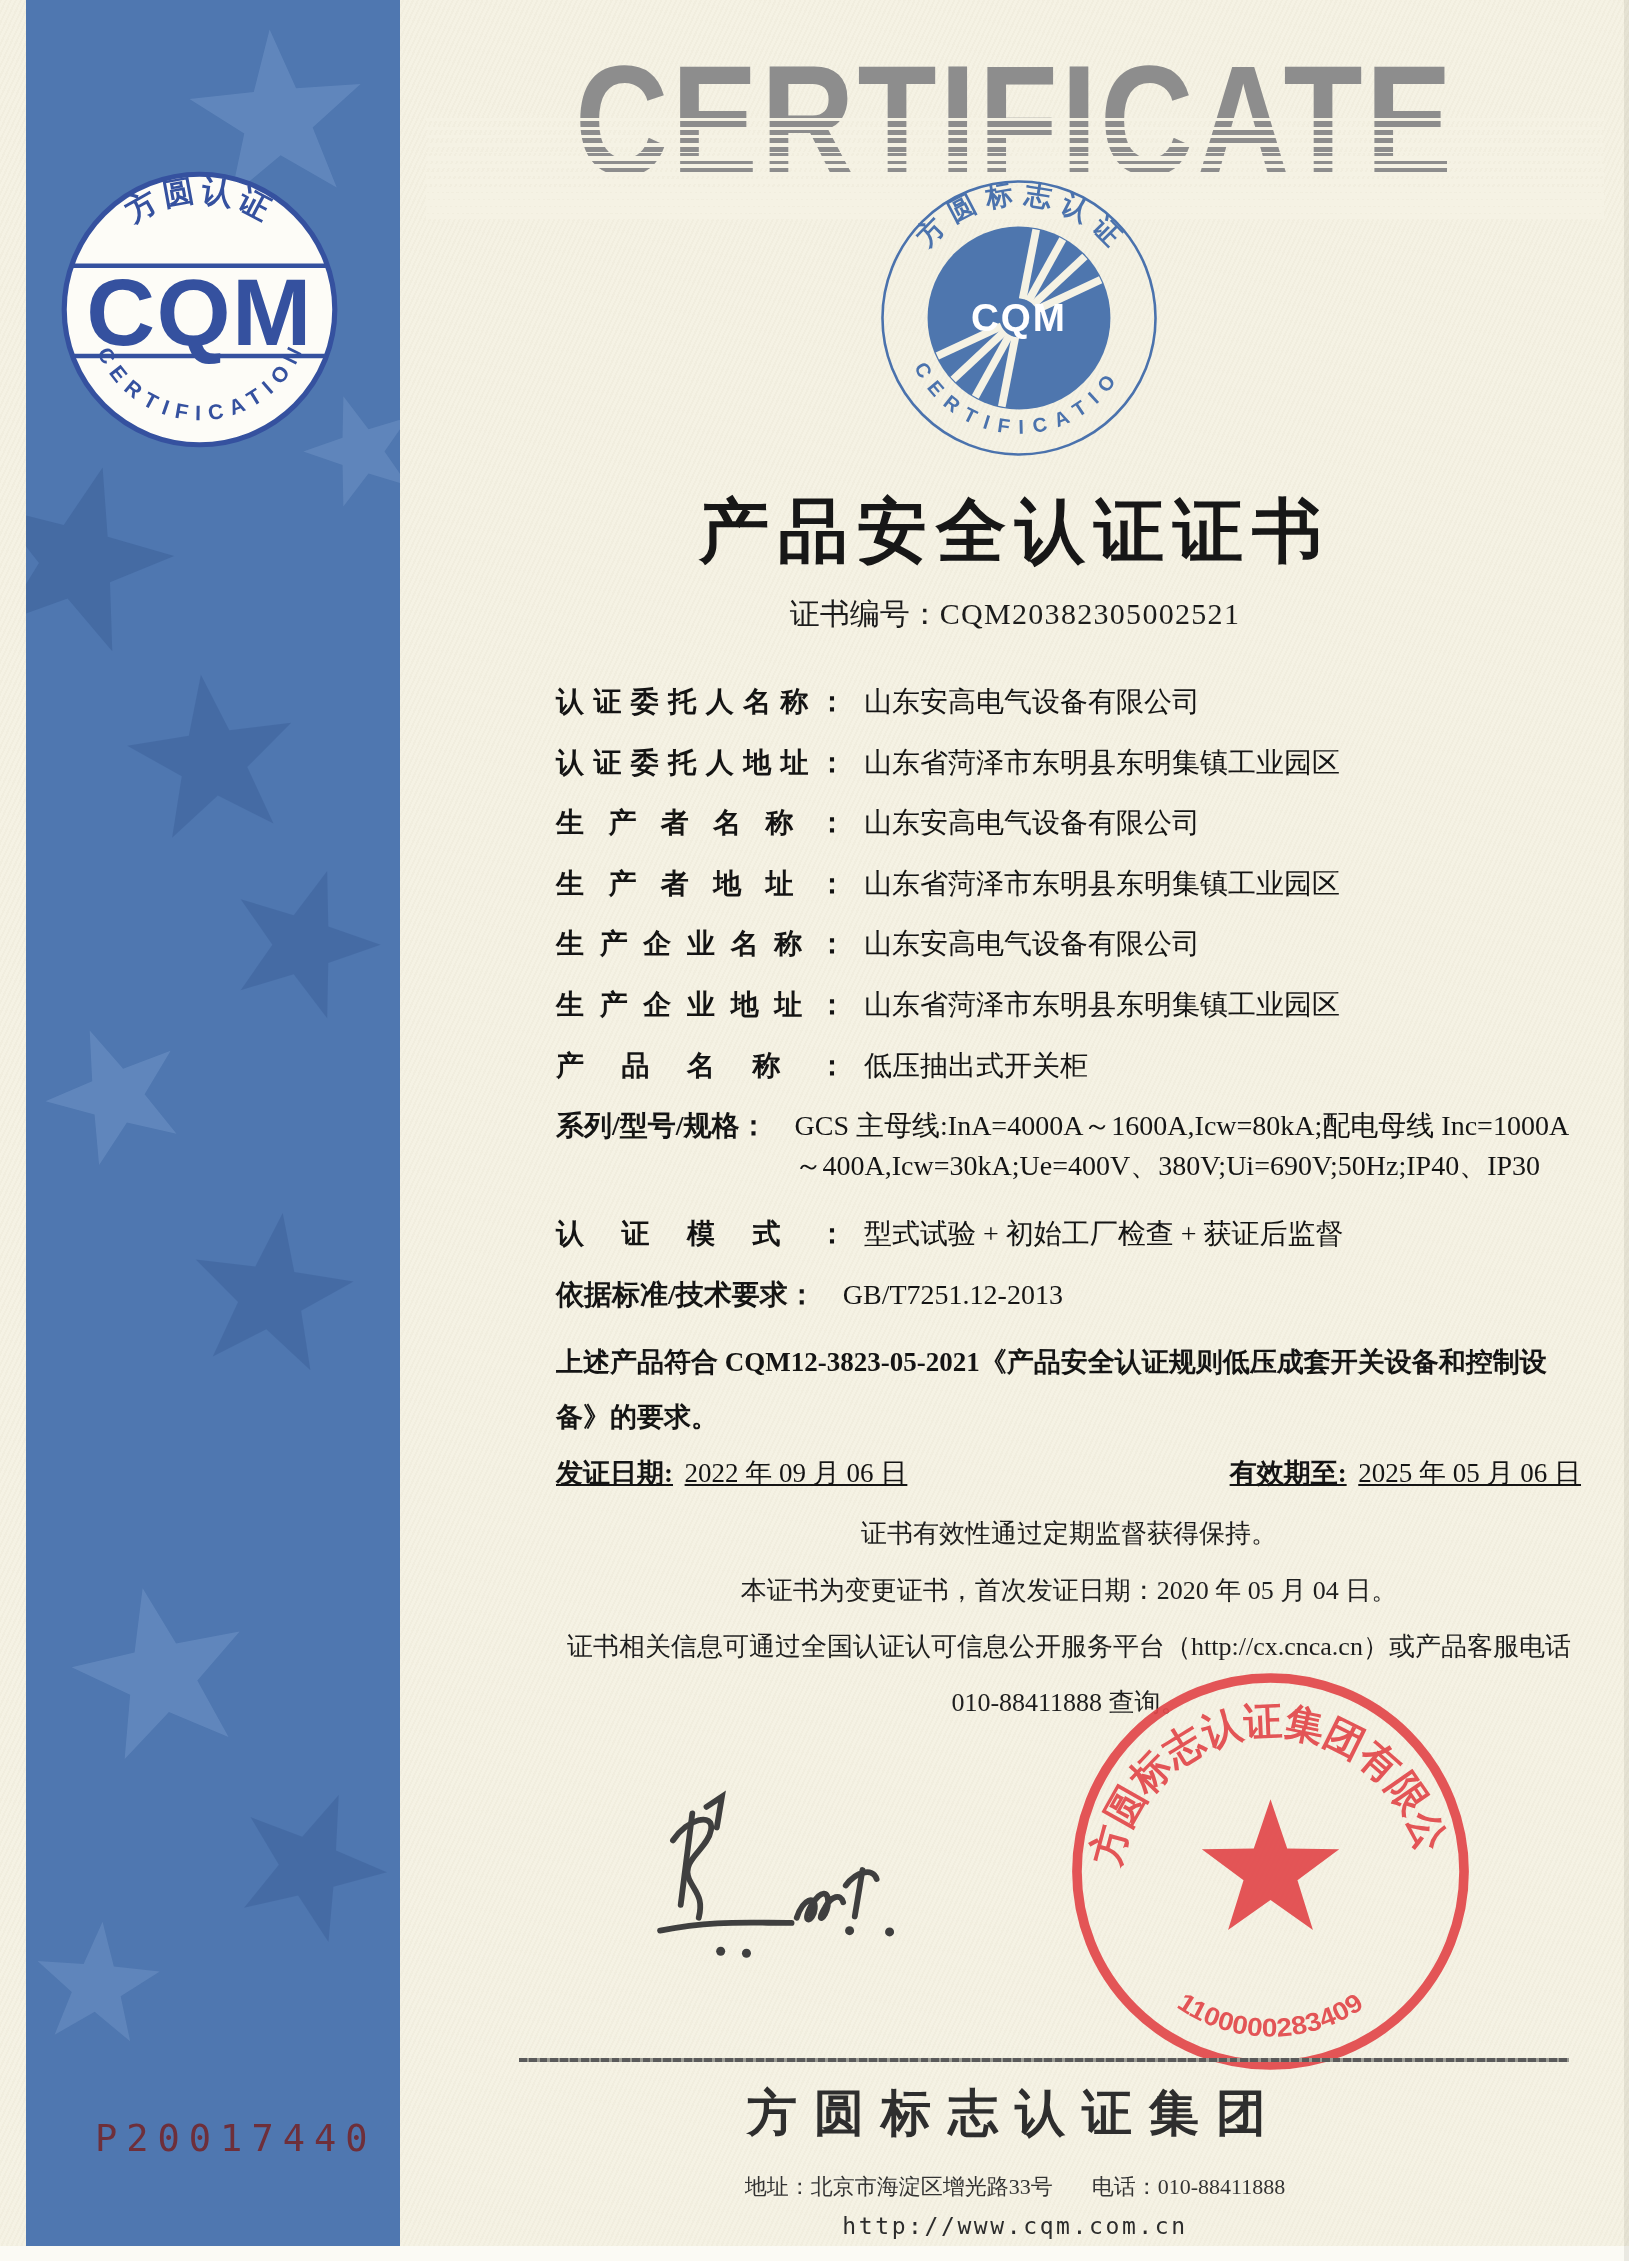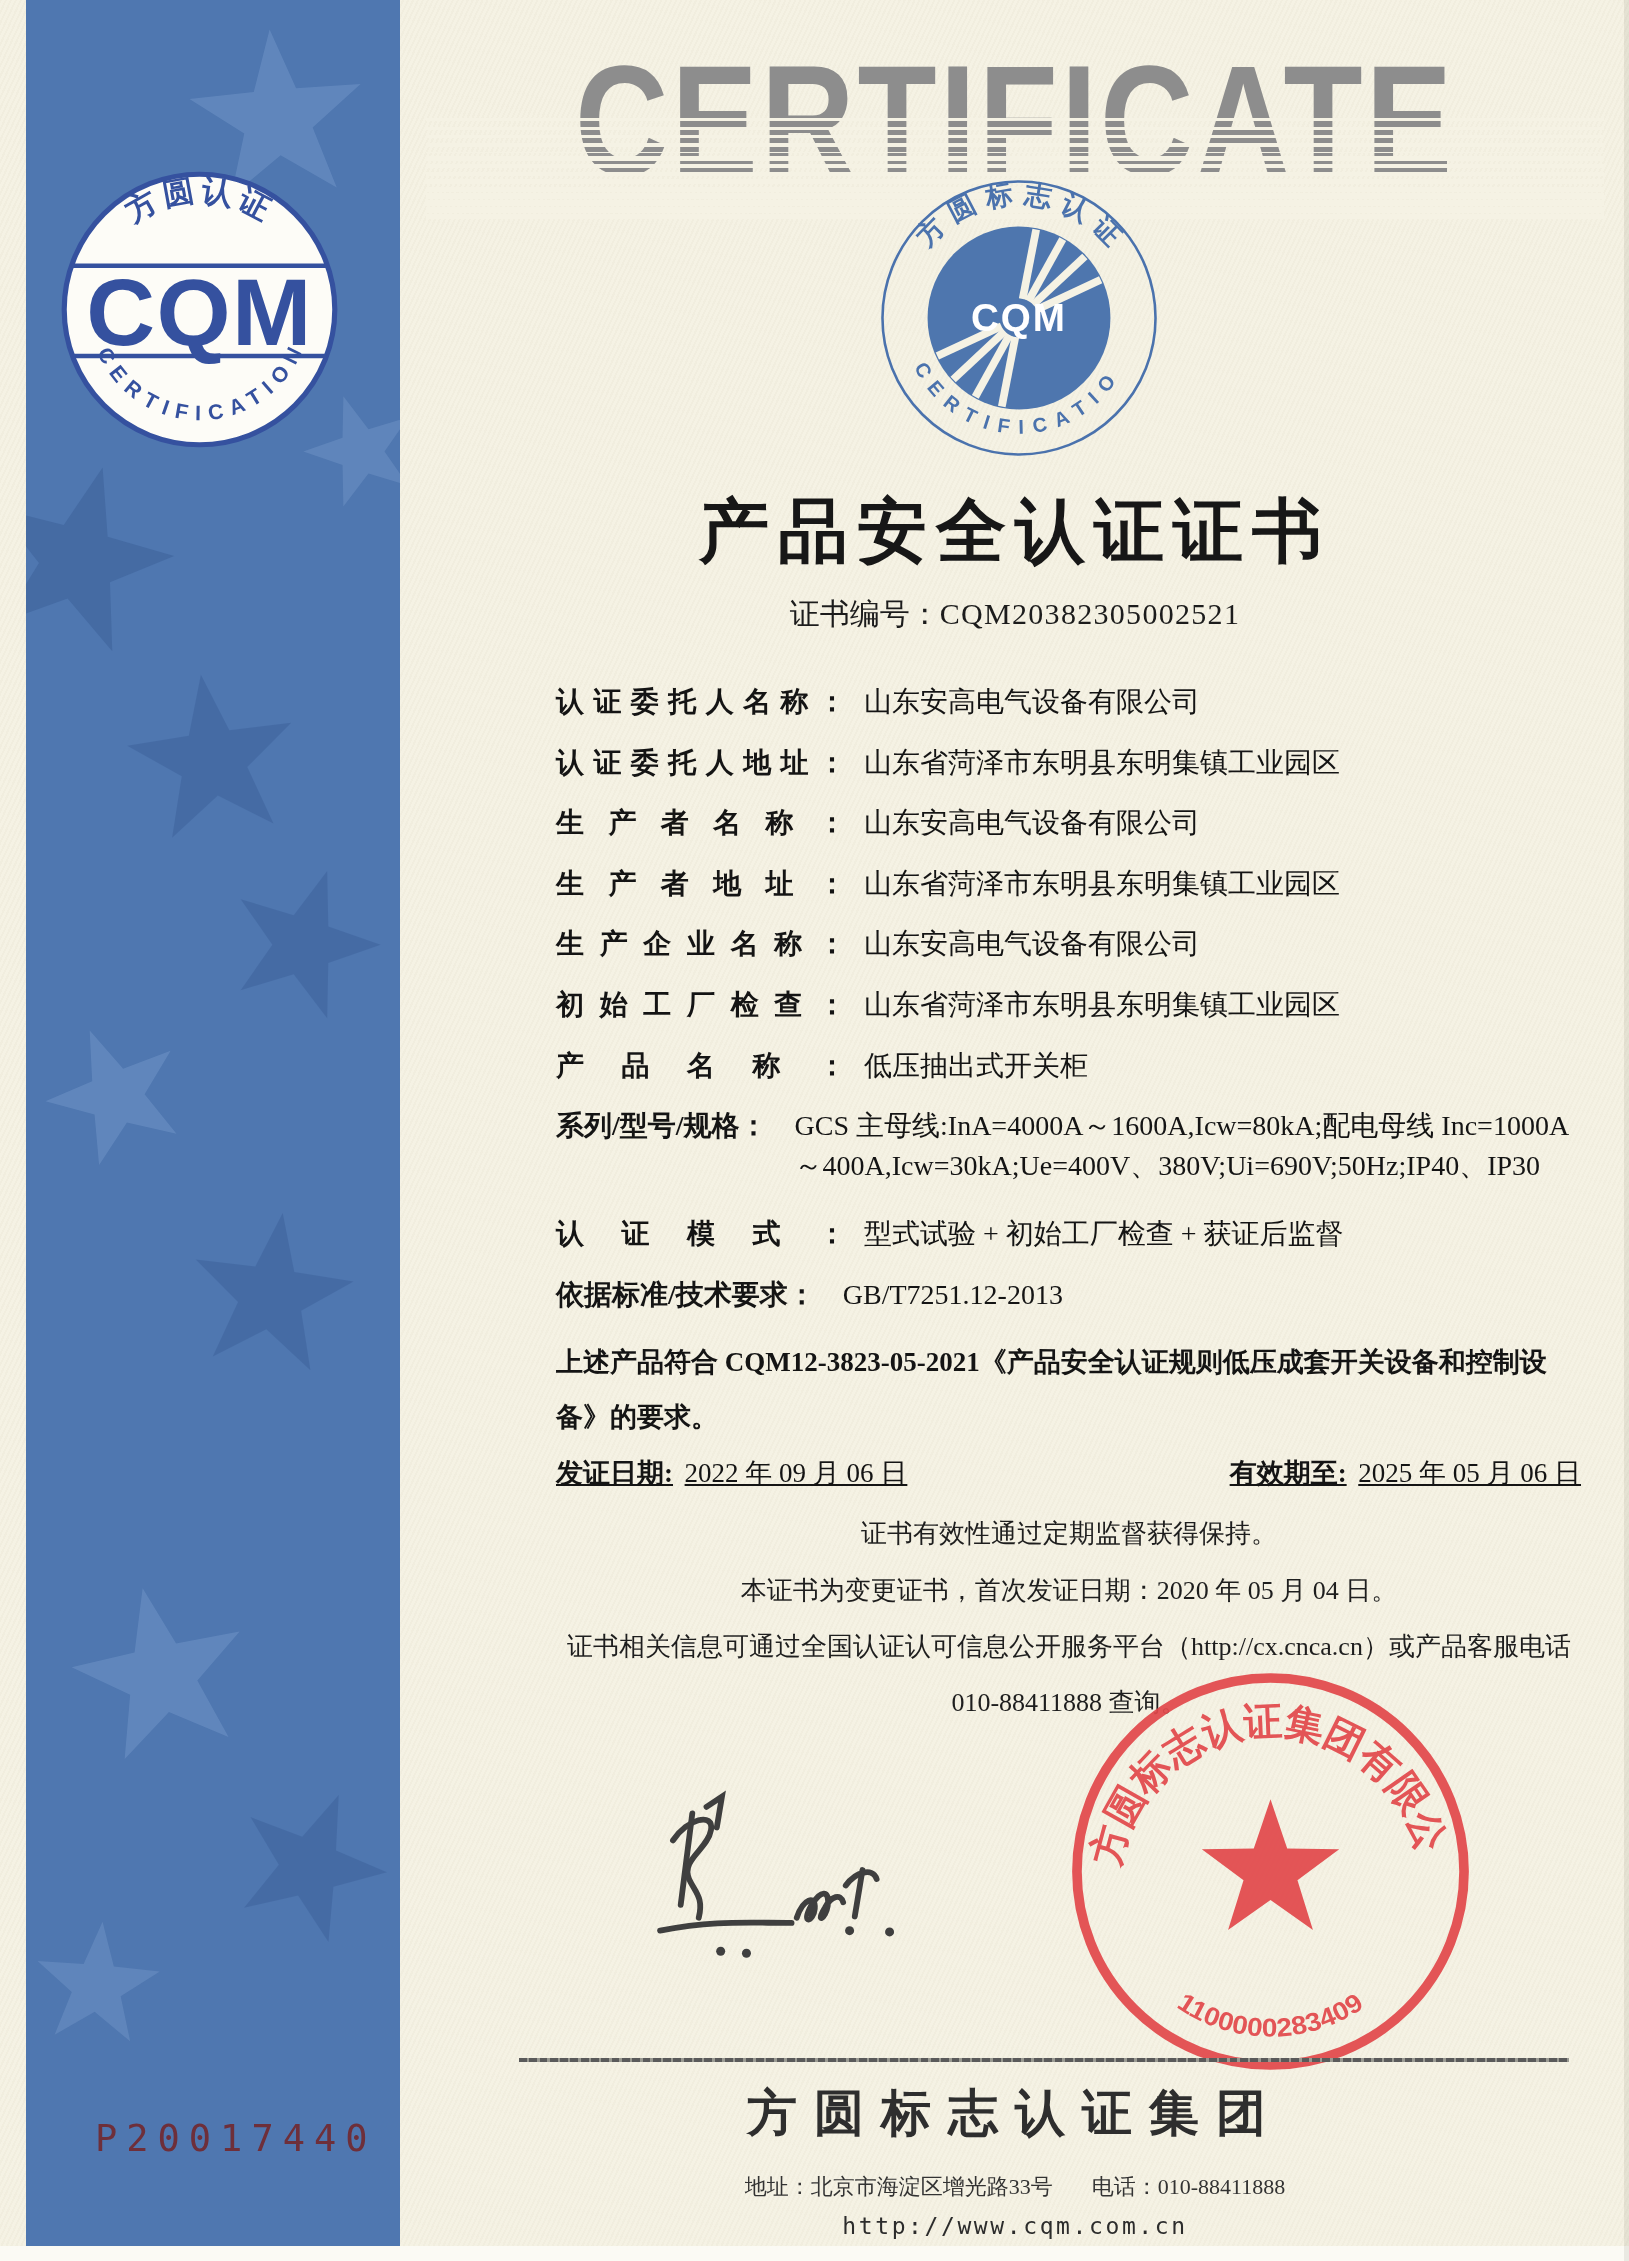--- a/index.html
+++ b/index.html
@@ -152,21 +152,21 @@
     </div>
     <div class="row">
       <span class="label">生产者地址：</span>
       <span class="value">山东省菏泽市东明县东明集镇工业园区</span>
     </div>
     <div class="row">
       <span class="label">生产企业名称：</span>
       <span class="value">山东安高电气设备有限公司</span>
     </div>
     <div class="row">
-      <span class="label">初始工厂检查：</span>
+      <span class="label">生产企业地址：</span>
       <span class="value">山东省菏泽市东明县东明集镇工业园区</span>
     </div>
     <div class="row">
       <span class="label">产品名称：</span>
       <span class="value">低压抽出式开关柜</span>
     </div>
     <div class="row wide-label">
       <span class="label">系列/型号/规格：</span>
       <span class="value" style="padding-left:0">GCS 主母线:InA=4000A～1600A,Icw=80kA;配电母线 Inc=1000A～400A,Icw=30kA;Ue=400V、380V;Ui=690V;50Hz;IP40、IP30</span>
     </div>

